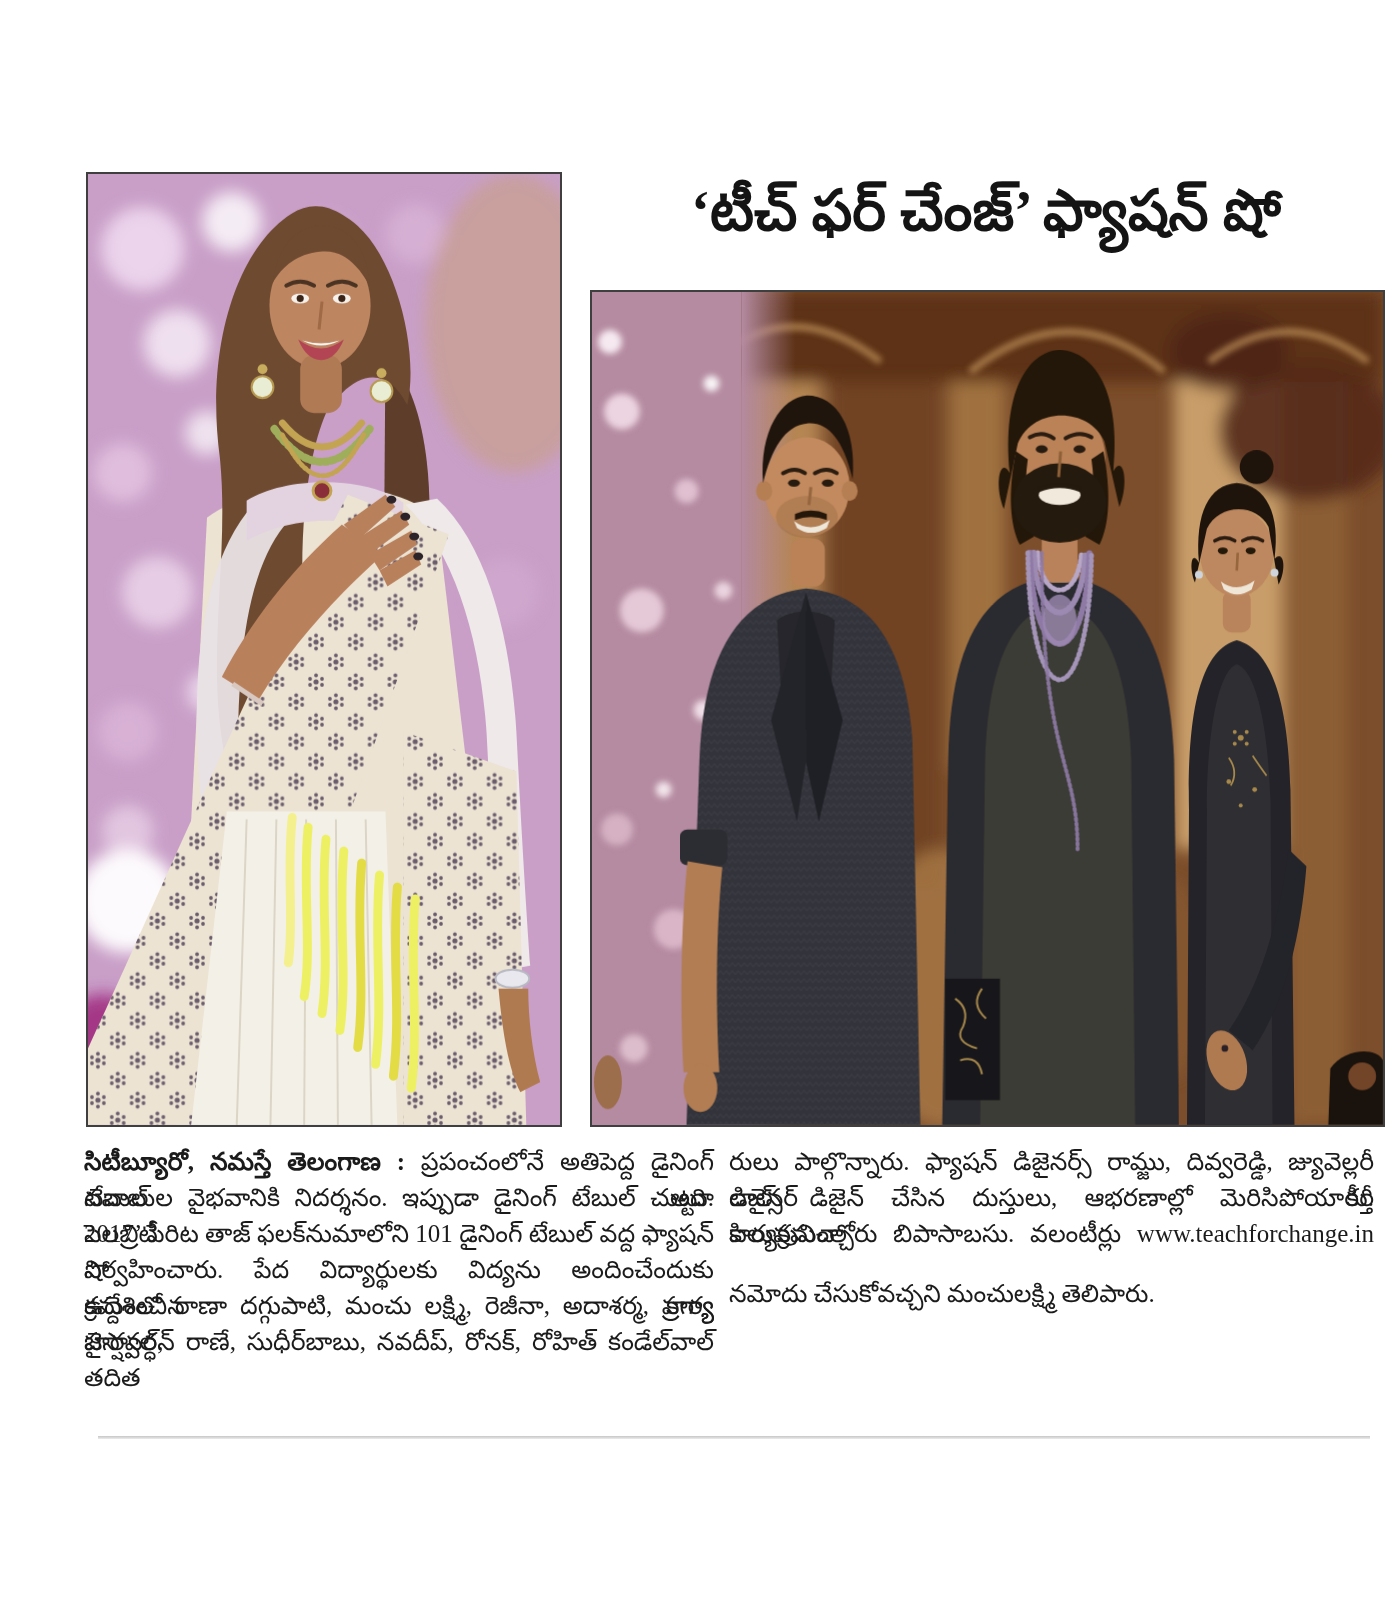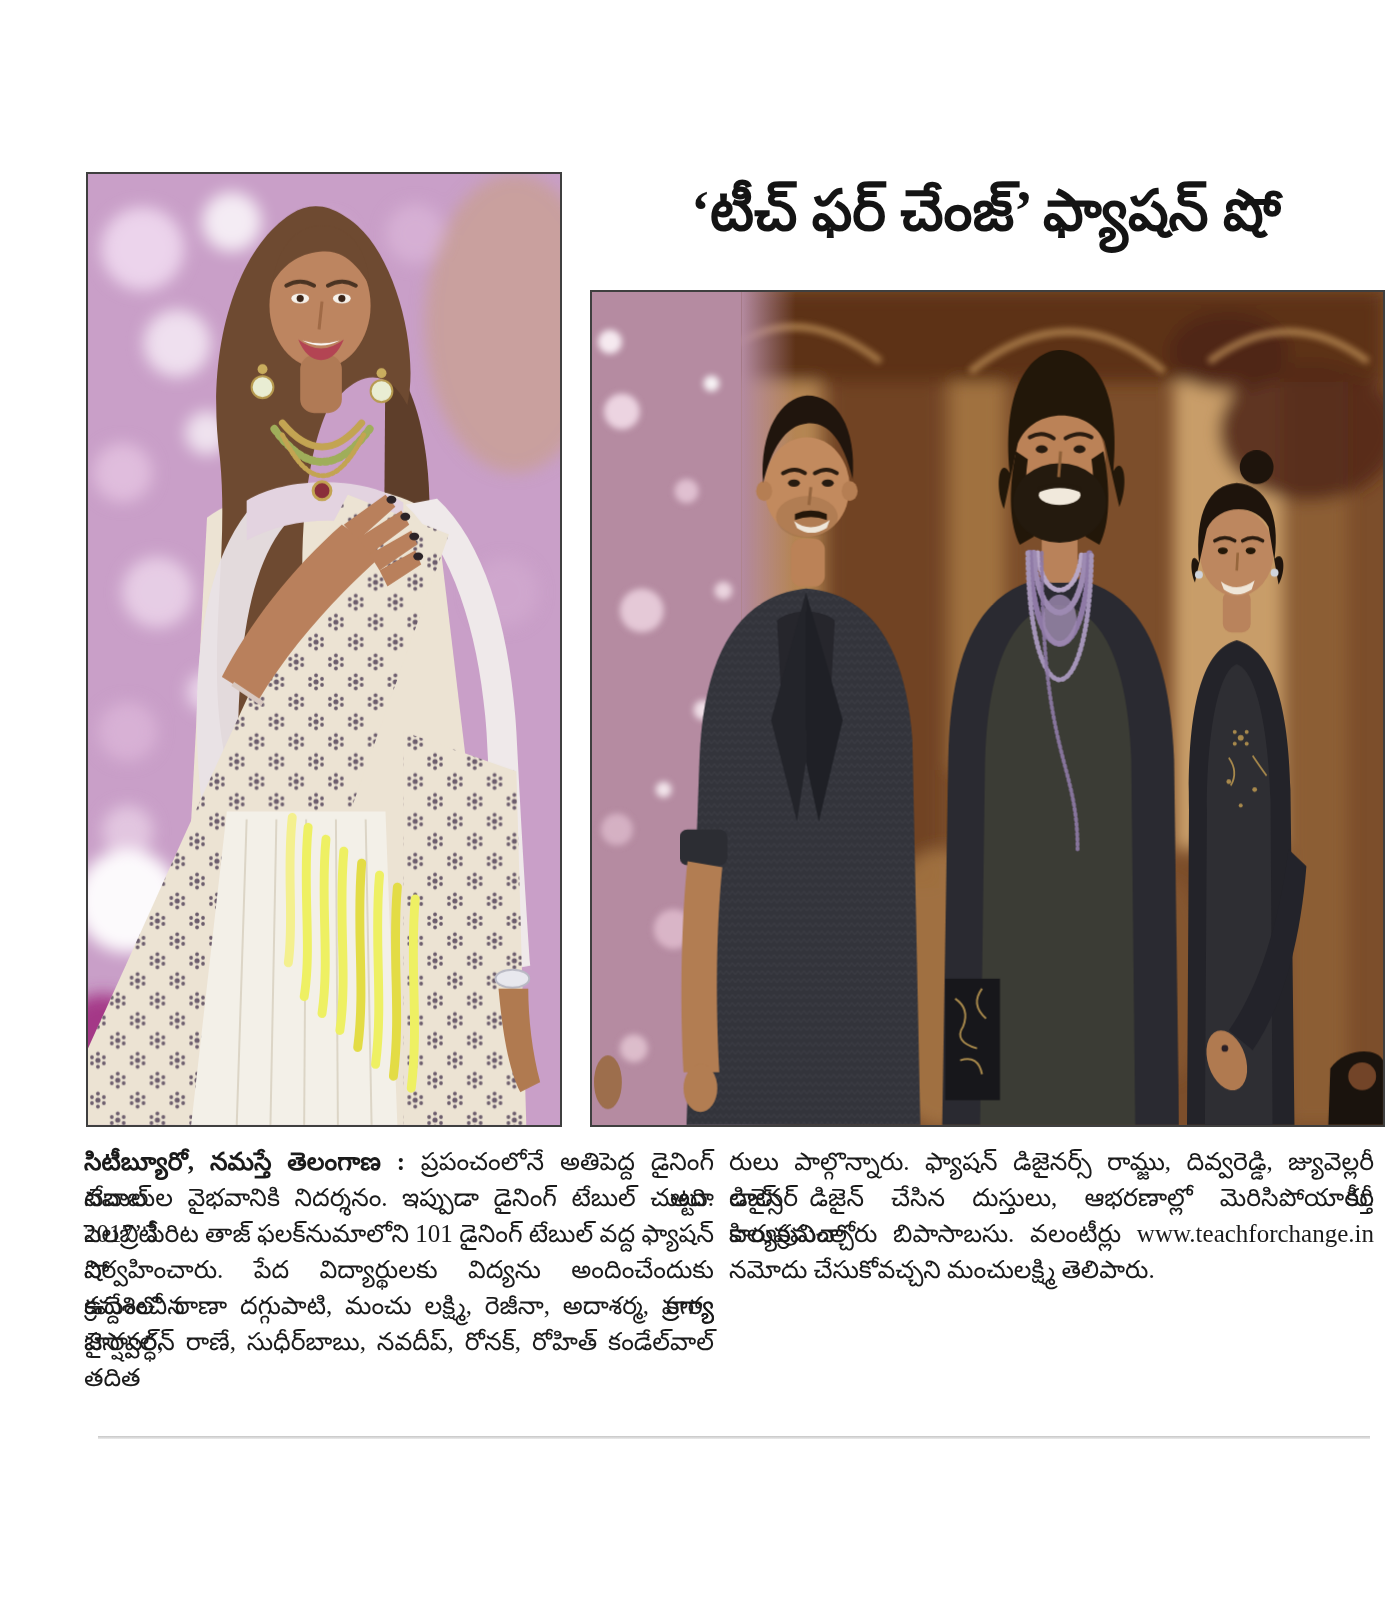--- a/index.html
+++ b/index.html
@@ -11,21 +11,21 @@
   .photo-right{left:590px;top:290px;width:795px;height:837px;}
   .headline{position:absolute;left:586px;top:162px;width:800px;height:112px;
             display:flex;align-items:center;justify-content:center;
             font-size:57px;font-weight:700;color:#141414;letter-spacing:0;
             white-space:nowrap;font-family:"Liberation Serif","DejaVu Serif",serif;}
   .bodytext{position:absolute;left:0;top:1139px;width:1400px;color:#1b1b1b;}
   .col{position:absolute;top:5px;font-size:25px;line-height:36px;}
   .col-left{left:84px;width:630px;}
   .col-right{left:729px;width:645px;}
   .line{height:36px;text-align:justify;text-align-last:justify;}
-  .line.last{text-align-last:left;}
+  .line.last{text-align-last:left;margin-top:24px;}
   .dl{font-weight:700;}
   .rule{position:absolute;left:98px;top:1436px;width:1272px;height:3px;
         background:linear-gradient(#c6c6c6,#ececec);}
 </style>
 </head>
 <body>
 
 <div class="page">
 
   <div class="photo photo-left" aria-label="Actress in embellished cream saree with yellow tassels walking the ramp against pink bokeh chandelier lights">

